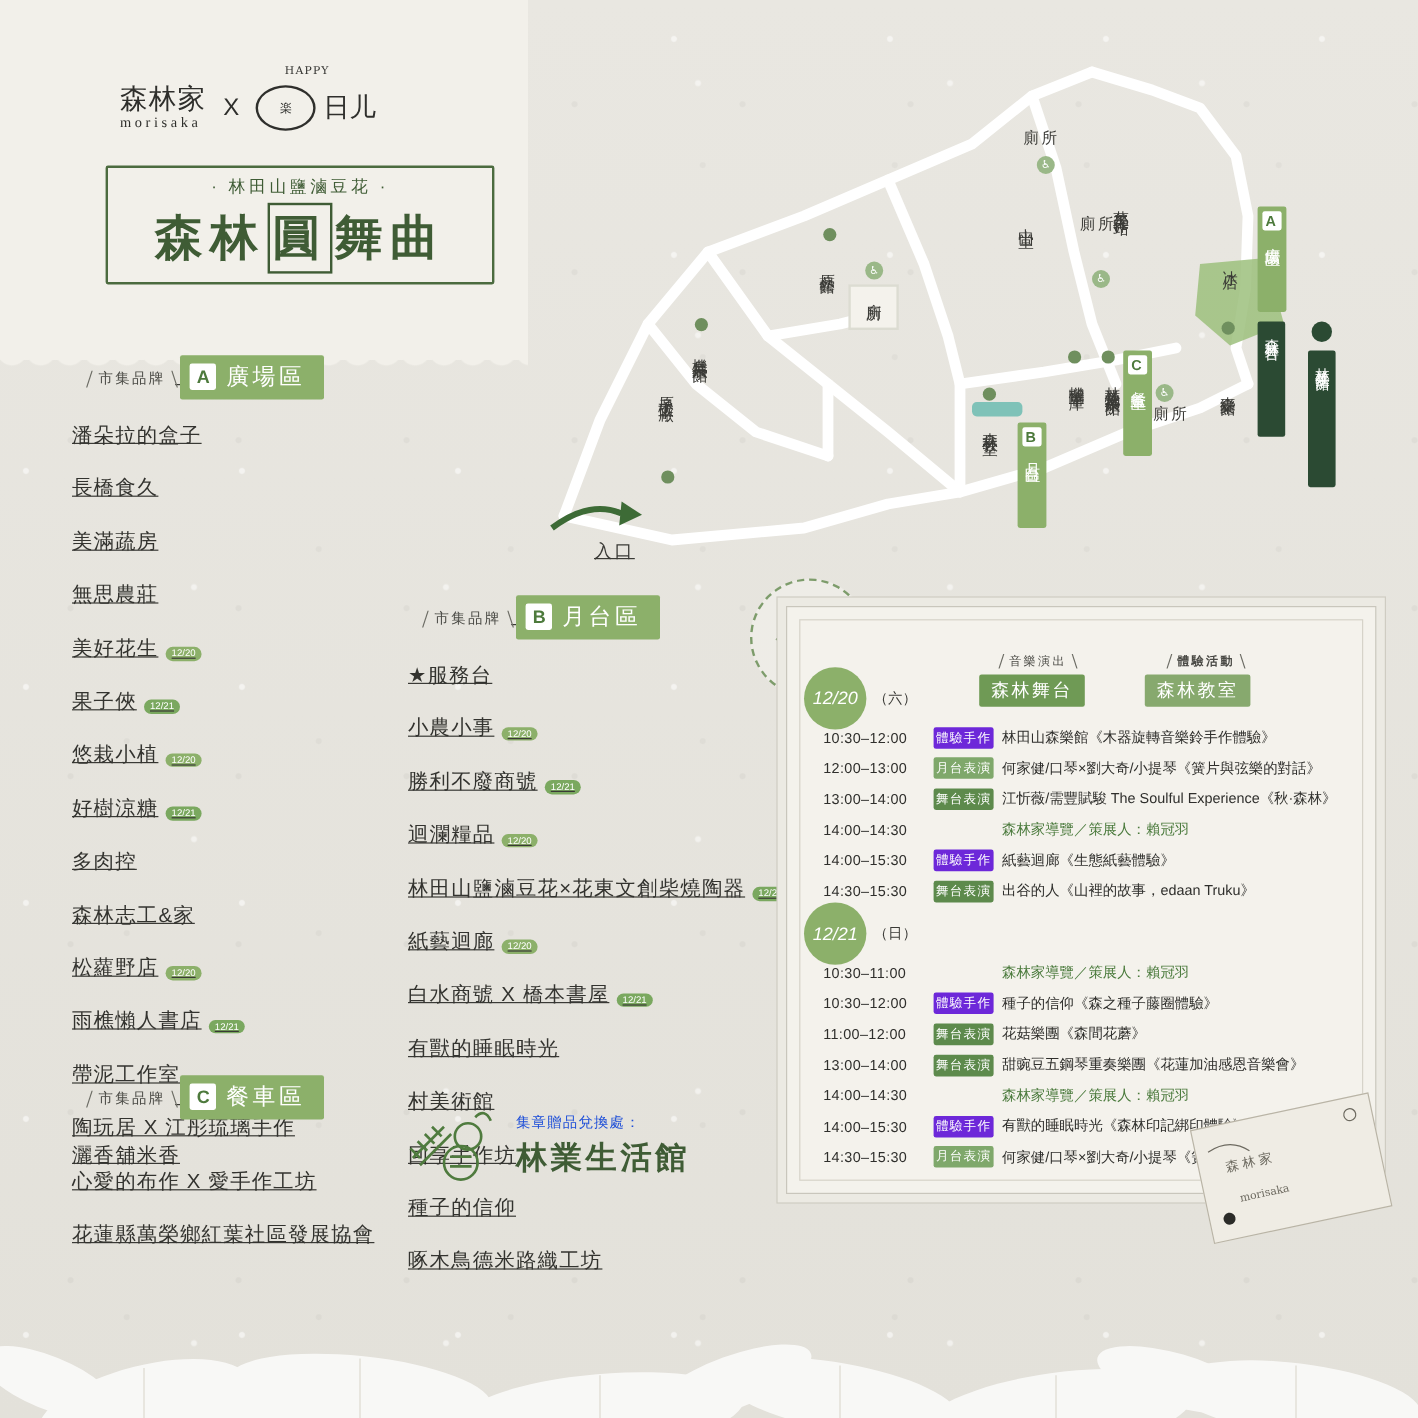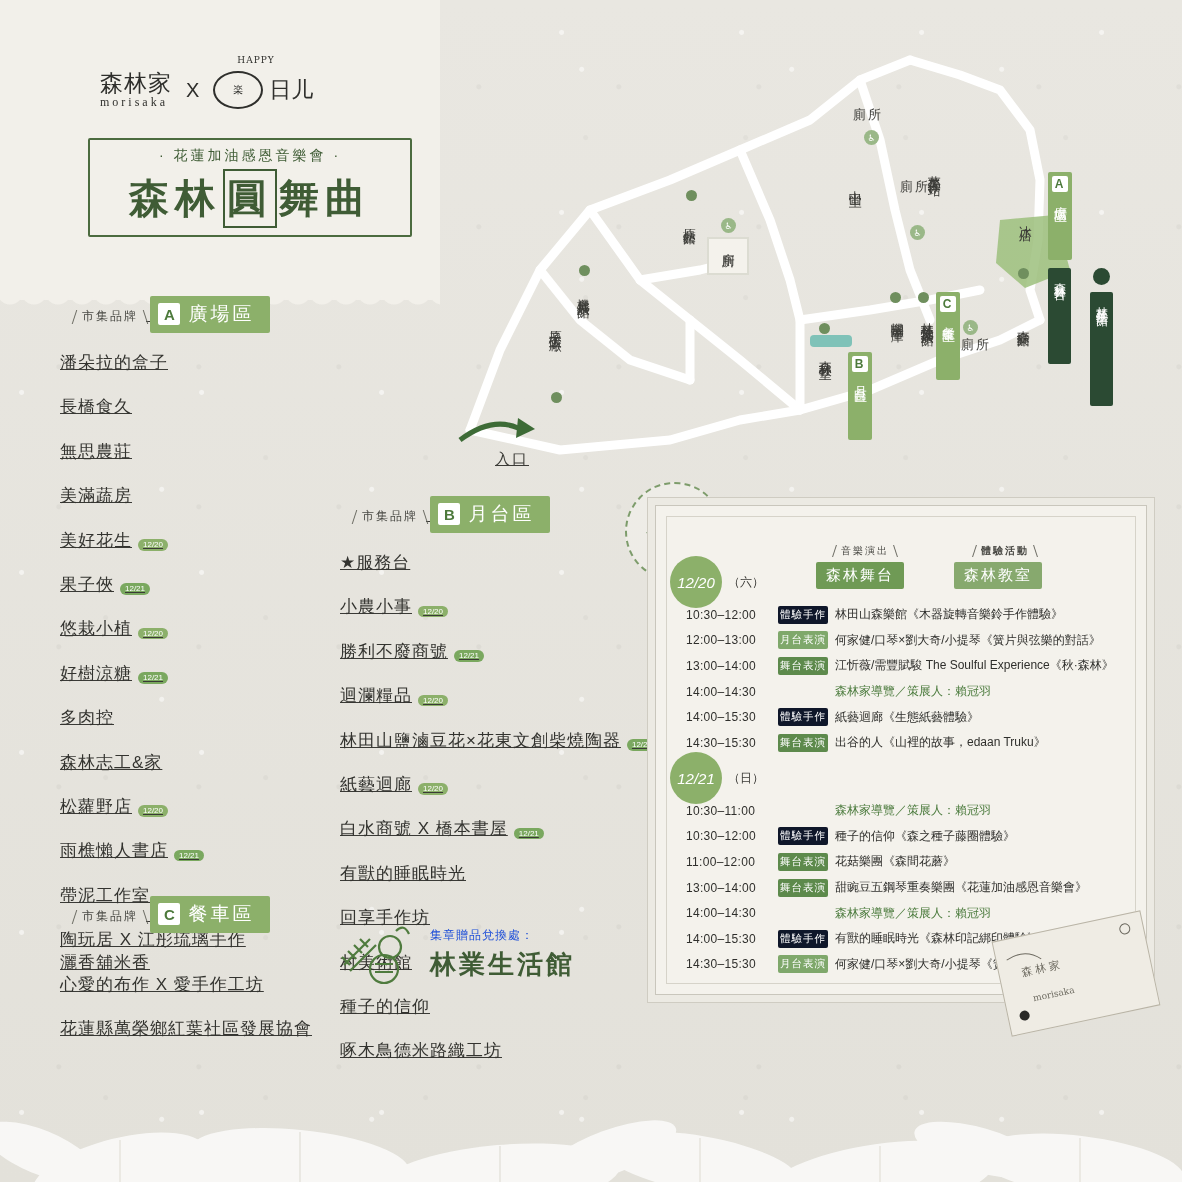--- a/index.html
+++ b/index.html
@@ -135,21 +135,21 @@
   }
   .dayrow{position:absolute;display:flex;align-items:center;font-size:12px;}
   .rows{position:absolute;left:30px;top:0;width:430px;}
   .row{display:flex;align-items:center;height:25.6px;font-size:12px;white-space:nowrap;}
   .row .time{width:92px;color:#2f2f2c;letter-spacing:.3px;}
   .row .kind{
     width:50px;font-size:10.5px;color:#fff;background:#6f9a55;border-radius:2px;
     text-align:center;padding:2px 0;margin-right:7px;letter-spacing:1px;
   }
   .row .kind.blank{background:transparent;}
-  .row .kind.exp{background:#0f172a;}
+  .row .kind.exp{background:#6d28d9;}
   .row .kind.plat{background:#7fa86b;}
   .row .kind.stage{background:#5d8a4c;}
   .row .txt{color:#2f2f2c;}
   .row .txt.green{color:#4a7a3c;}
 
   
   .stamp{position:absolute;left:625px;top:482px;width:95px;height:95px;border-radius:50%;border:2px dashed #7d9c6b;background:rgba(244,242,236,.6);}
   .stamp .gl{position:absolute;inset:14px;}
   .exchange{position:absolute;left:338px;top:915px;width:250px;height:78px;}
   .exchange .txt1{font-size:12px;letter-spacing:1px;color:#1d4ed8;}
@@ -173,21 +173,21 @@
     </div>
     <div class="brand-x">X</div>
     <div class="brand-b">
       <span class="hap">HAPPY</span>
       <span class="circ">楽</span>
       <span>日儿</span>
     </div>
   </div>
 
   <div class="title-box">
-    <div class="title-sub">· 花蓮加油感恩音樂會 ·</div>
+    <div class="title-sub">· 林田山鹽滷豆花 ·</div>
     <div class="title-main">
       <span>森林</span>
       <span class="boxed">圓</span>
       <span>舞曲</span>
     </div>
   </div>
 </div>
 
 <div class="sec" style="left:60px;top:292px;">
   <div class="sec-tag">市集品牌</div>
@@ -196,24 +196,24 @@
     <span class="sec-name">廣場區</span>
   </div>
   <ul class="brandlist">
     <li>
         <span>潘朵拉的盒子</span>
       </li>
     <li>
         <span>長橋食久</span>
       </li>
     <li>
+        <span>美滿蔬房</span>
+      </li>
+    <li>
         <span>無思農莊</span>
-      </li>
-    <li>
-        <span>美滿蔬房</span>
       </li>
     <li>
         <span>美好花生</span>
         <span class="chip">12/20</span>
       </li>
     <li>
         <span>果子俠</span>
         <span class="chip d21">12/21</span>
       </li>
     <li>
@@ -284,24 +284,24 @@
         <span class="chip">12/20</span>
       </li>
     <li>
         <span>白水商號 X 橋本書屋</span>
         <span class="chip d21">12/21</span>
       </li>
     <li>
         <span>有獸的睡眠時光</span>
       </li>
     <li>
+        <span>村美術館</span>
+      </li>
+    <li>
         <span>回享手作坊</span>
-      </li>
-    <li>
-        <span>村美術館</span>
       </li>
     <li>
         <span>種子的信仰</span>
       </li>
     <li>
         <span>啄木鳥德米路織工坊</span>
       </li>
   </ul>
 </div>
 

